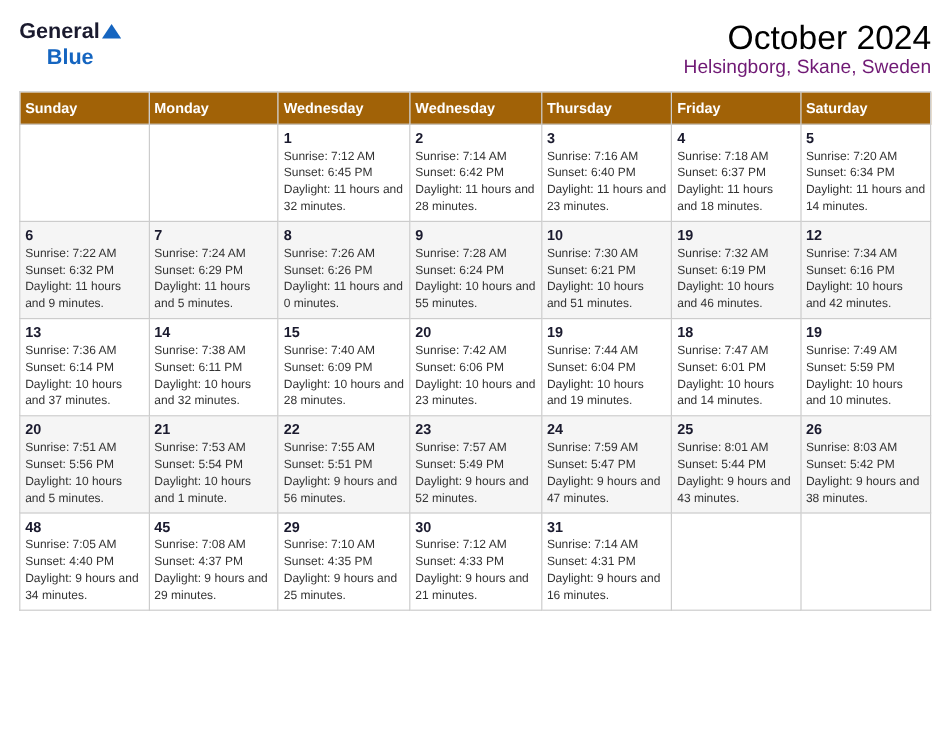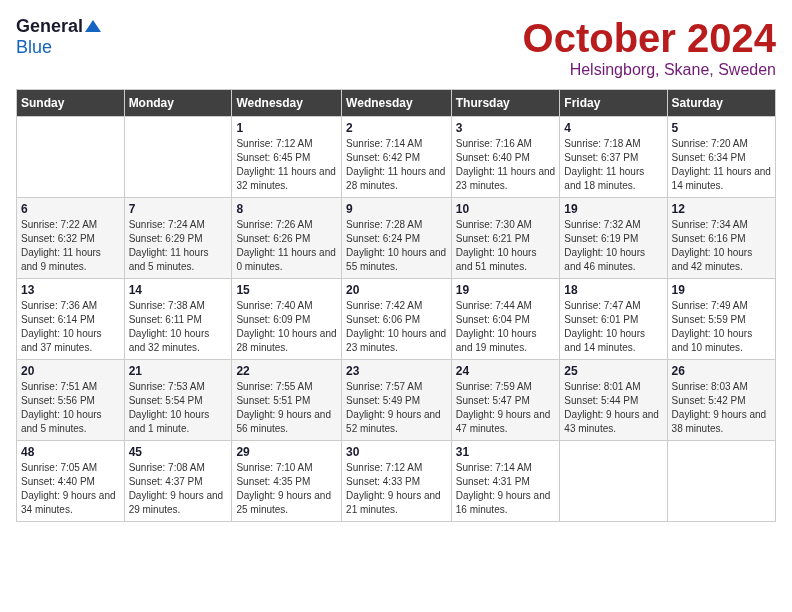--- a/index.html
+++ b/index.html
@@ -12,55 +12,55 @@
     }
     .header {
       display: flex;
       justify-content: space-between;
       align-items: flex-start;
       margin-bottom: 10px;
     }
     .logo {
       display: flex;
       flex-direction: column;
-      align-items: flex-start;
+      align-items: center;
     }
     .logo-general {
       font-size: 18px;
       font-weight: bold;
       color: #1a1a2e;
     }
     .logo-blue {
       font-size: 18px;
-      font-weight: normal;
+      font-weight: bold;
       color: #1565c0;
     }
     .logo-row {
       display: flex;
       align-items: center;
     }
     .title-section {
       text-align: right;
     }
     .month-title {
-      font-size: 40px;
-      font-weight: bold;
-      color: #b91c1c;
+      font-size: 28px;
+      font-weight: normal;
+      color: #000000;
     }
     .location-title {
       font-size: 16px;
       color: #701a75;
     }
     table {
       width: 100%;
       border-collapse: collapse;
       font-size: 11px;
     }
     thead tr th {
-      background-color: #404040;
+      background-color: #a16207;
       color: #fff;
       padding: 6px 4px;
       text-align: left;
       font-size: 12px;
       font-weight: bold;
       border: 1px solid #ccc;
     }
     tbody tr td {
       border: 1px solid #ccc;
       padding: 4px 4px;

